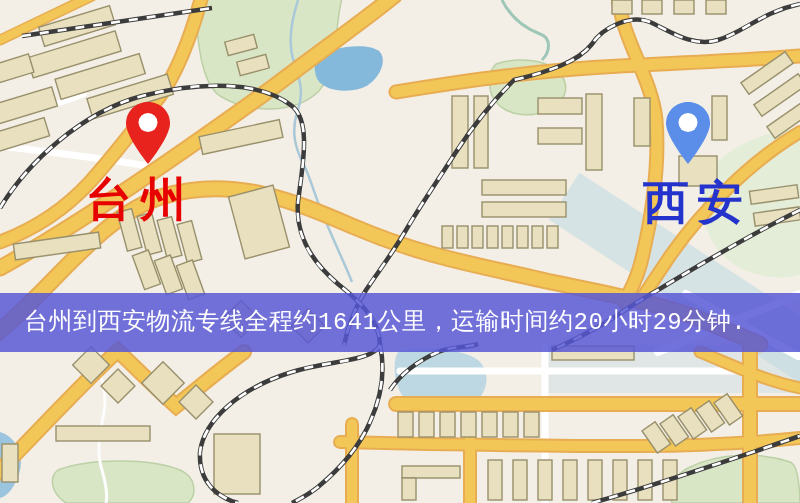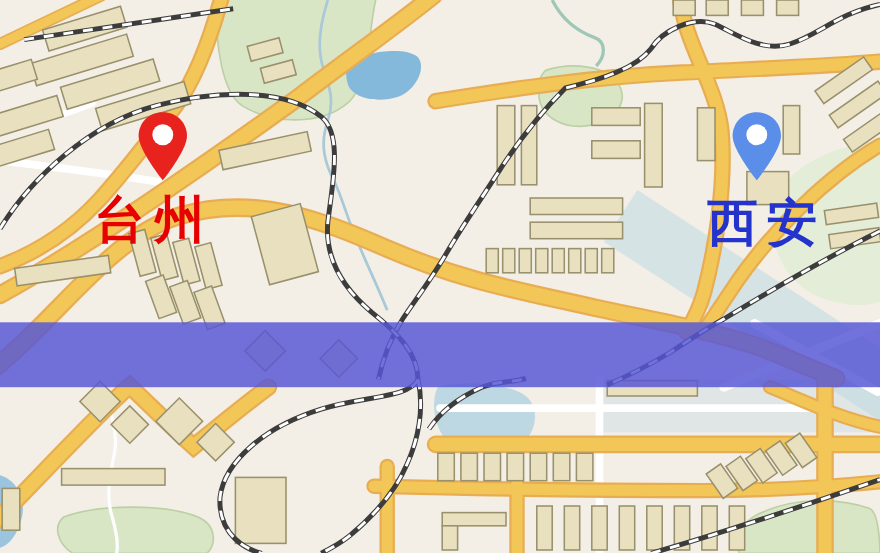--- a/index.html
+++ b/index.html
@@ -233,15 +233,16 @@
   <div class="pin destination-pin">
     <svg width="46" height="64" viewBox="0 0 46 64">
       <path class="pin-dest-body" d="M23,1 C10.5,1 1,10.5 1,22.5 C1,36 23,63 23,63 C23,63 45,36 45,22.5 C45,10.5 35.5,1 23,1 Z"></path>
       <circle cx="23" cy="21.5" r="9.5" fill="#ffffff"></circle>
     </svg>
   </div>
   <div class="place-label destination-label">西安</div>
 
   <div class="banner">
     <div class="banner-bg"></div>
+    <div class="banner-text">台州到西安物流专线全程约1641公里，运输时间约20小时29分钟.</div>
   </div>
 
 </div>
 
 </body></html>

